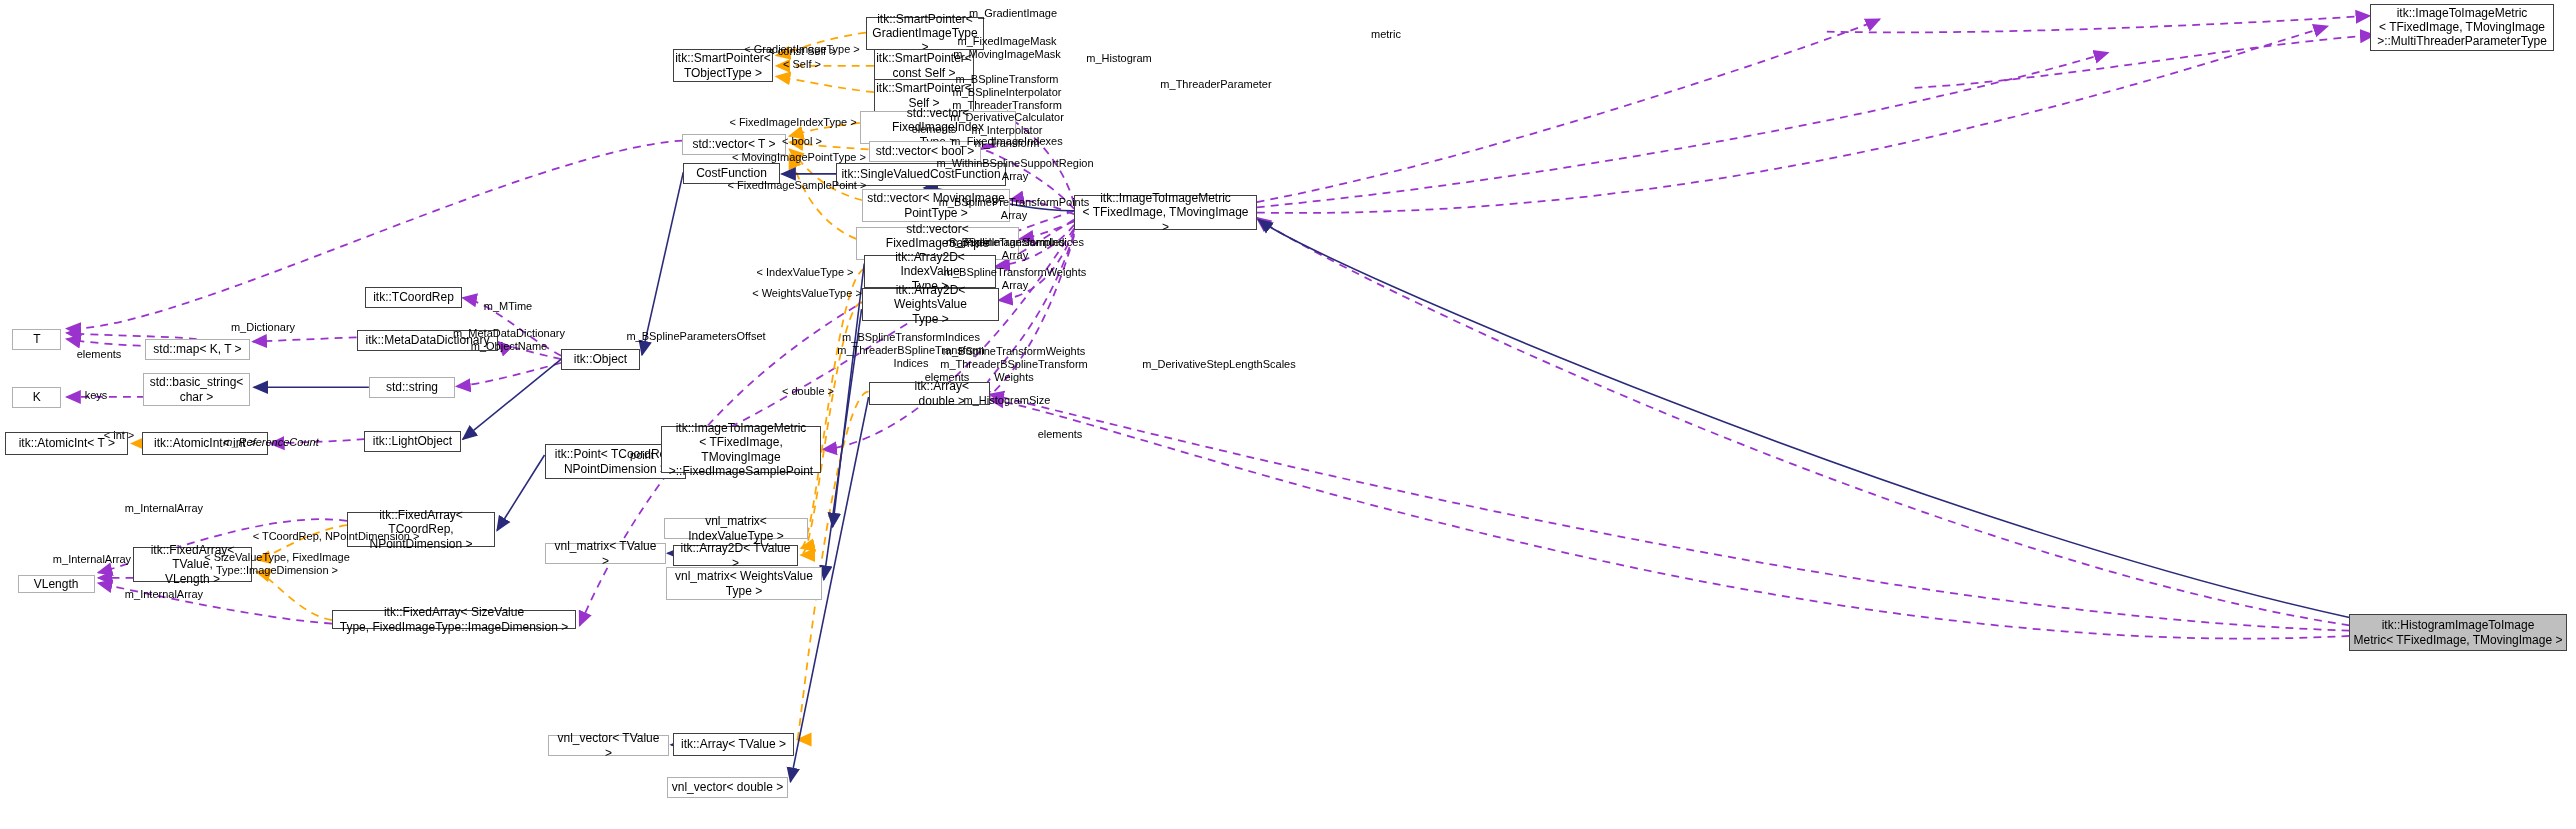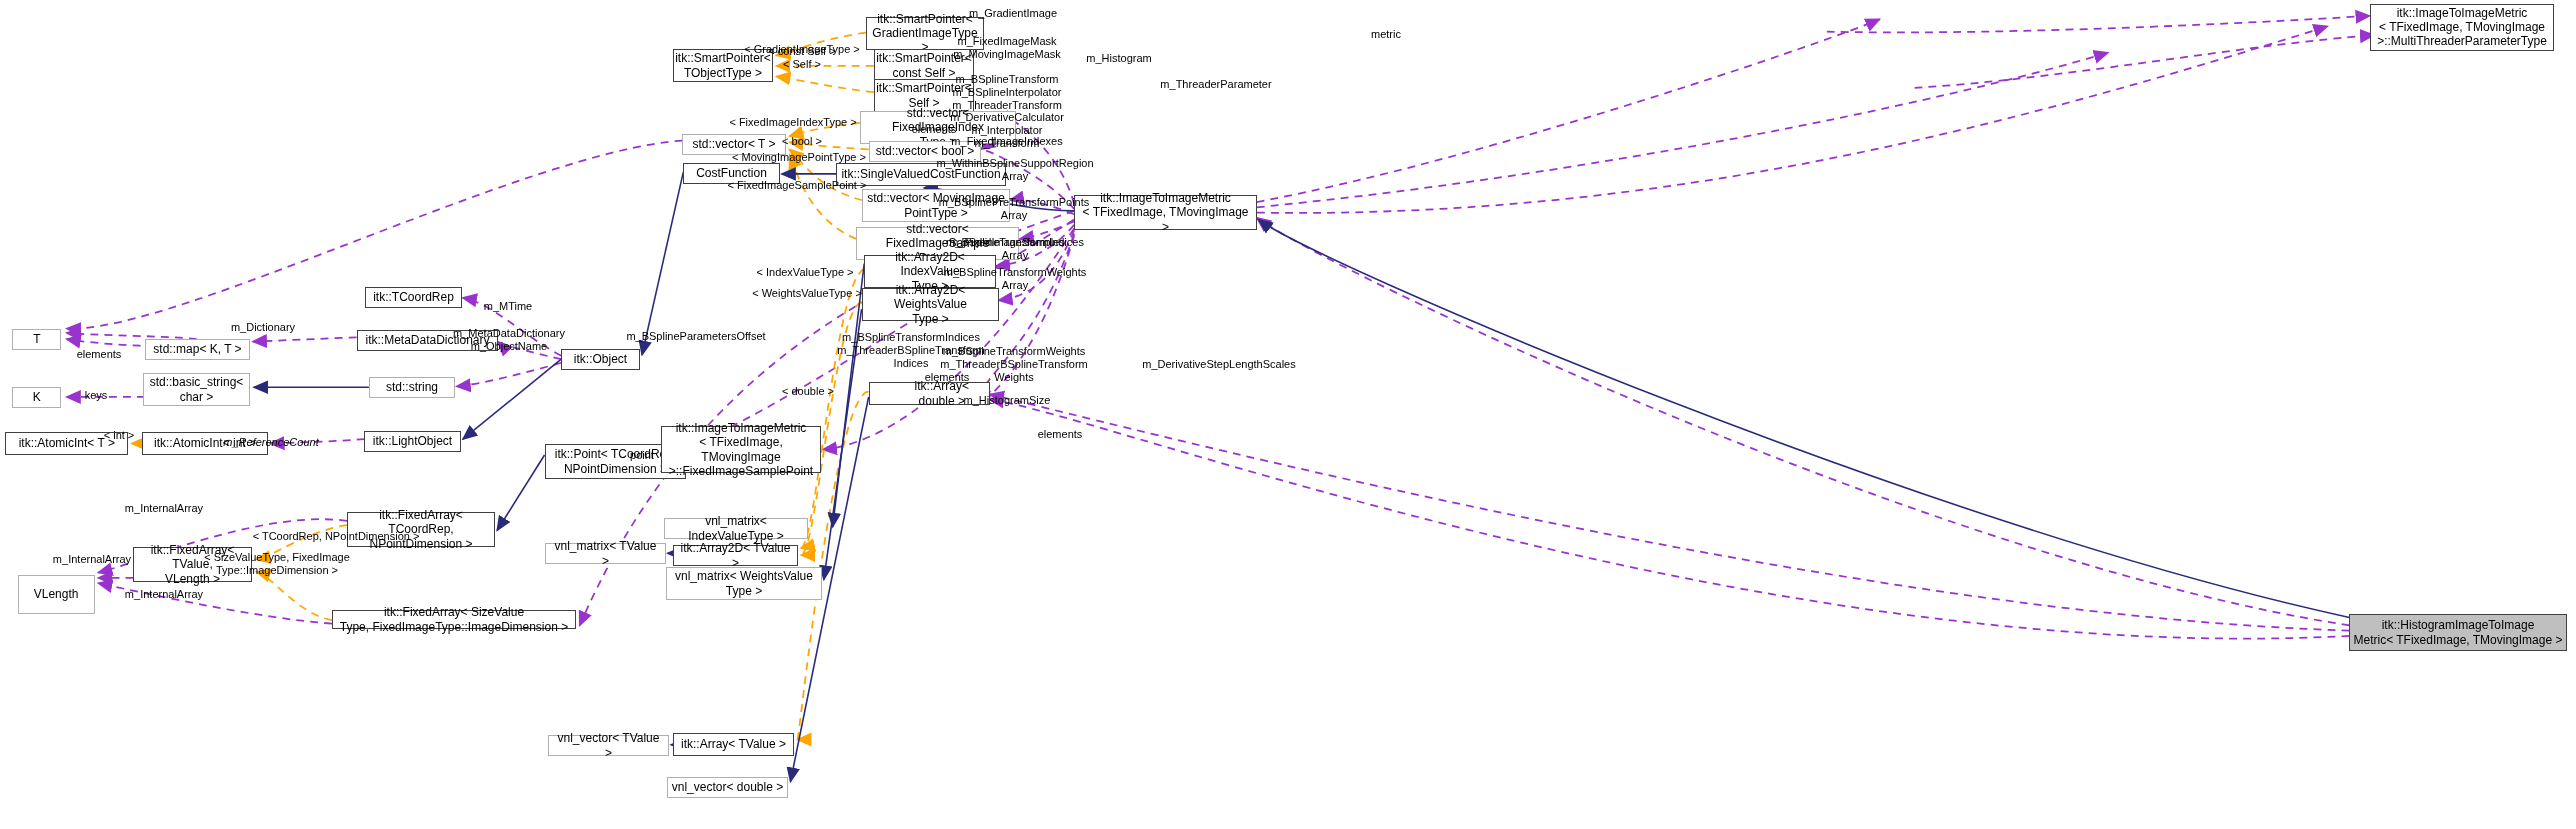--- a/index.html
+++ b/index.html
@@ -169,21 +169,21 @@
       <path d="M766,848 L764,848"></path>
 
       <path d="M989,452 L900,890"></path>
     </g>
   </svg>
 
   <div id="nodes-layer">
       <div class="node plain" style="left: 12.3px; top: 329px; width: 49px; height: 21px;">T</div>
       <div class="node plain" style="left: 12.3px; top: 387px; width: 49px; height: 21px;">K</div>
       <div class="node solid" style="left: 5.3px; top: 432px; width: 123px; height: 23px;">itk::AtomicInt&lt; T &gt;</div>
-      <div class="node plain" style="left: 17.6px; top: 575px; width: 77px; height: 39px;">VLength</div>
+      <div class="node plain" style="left: 17.6px; top: 575px; width: 77px; height: 18px;">VLength</div>
       <div class="node plain" style="left: 143px; top: 373px; width: 107px; height: 33px;">std::basic_string&lt;
 char &gt;</div>
       <div class="node plain" style="left: 145px; top: 339px; width: 105px; height: 21px;">std::map&lt; K, T &gt;</div>
       <div class="node solid" style="left: 142px; top: 432px; width: 126px; height: 23px;">itk::AtomicInt&lt; int &gt;</div>
       <div class="node solid" style="left: 133px; top: 547px; width: 119px; height: 35px;">itk::FixedArray&lt; TValue,
 VLength &gt;</div>
       <div class="node solid" style="left: 332px; top: 610px; width: 244px; height: 19px;">itk::FixedArray&lt; SizeValue
 Type, FixedImageType::ImageDimension &gt;</div>
       <div class="node solid" style="left: 365px; top: 287px; width: 97px; height: 21px;">itk::TCoordRep</div>
       <div class="node solid" style="left: 357px; top: 330px; width: 141px; height: 21px;">itk::MetaDataDictionary</div>

